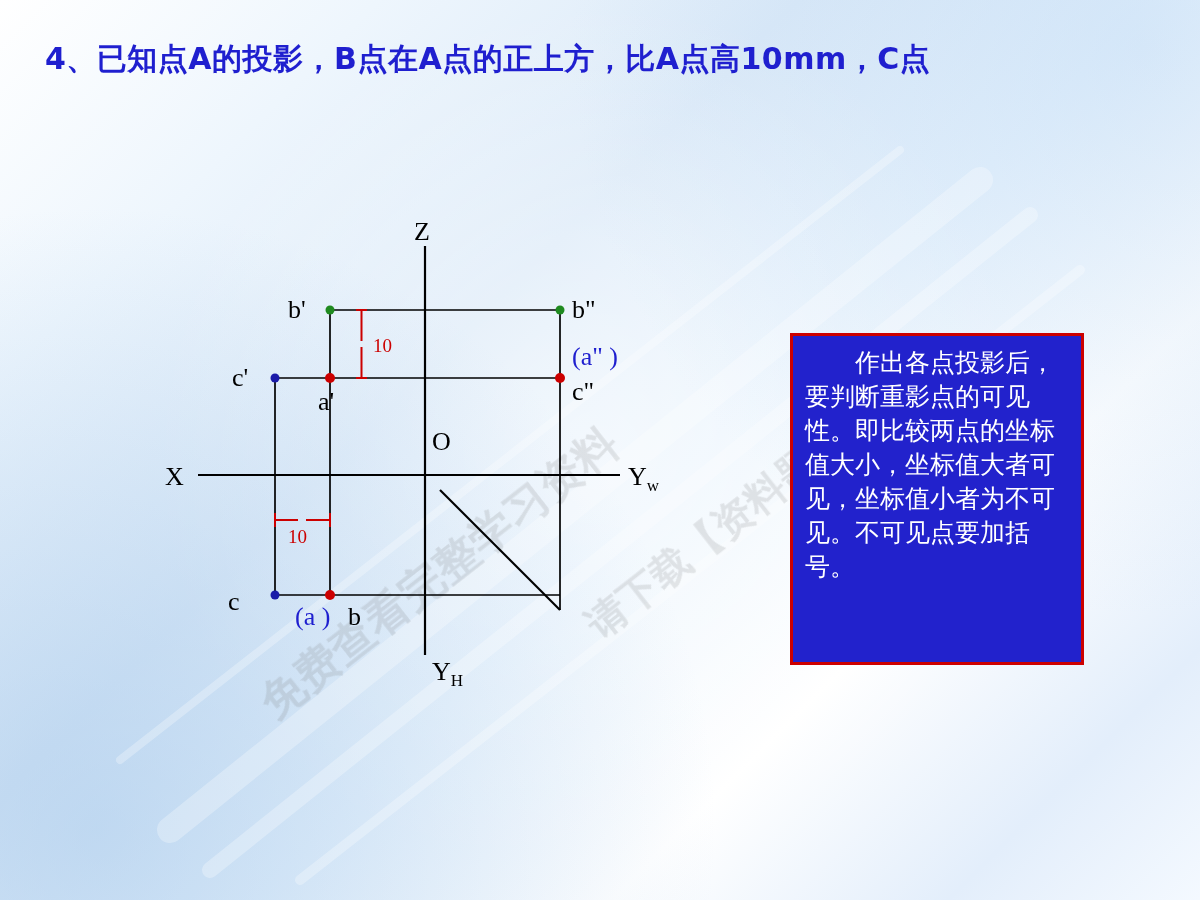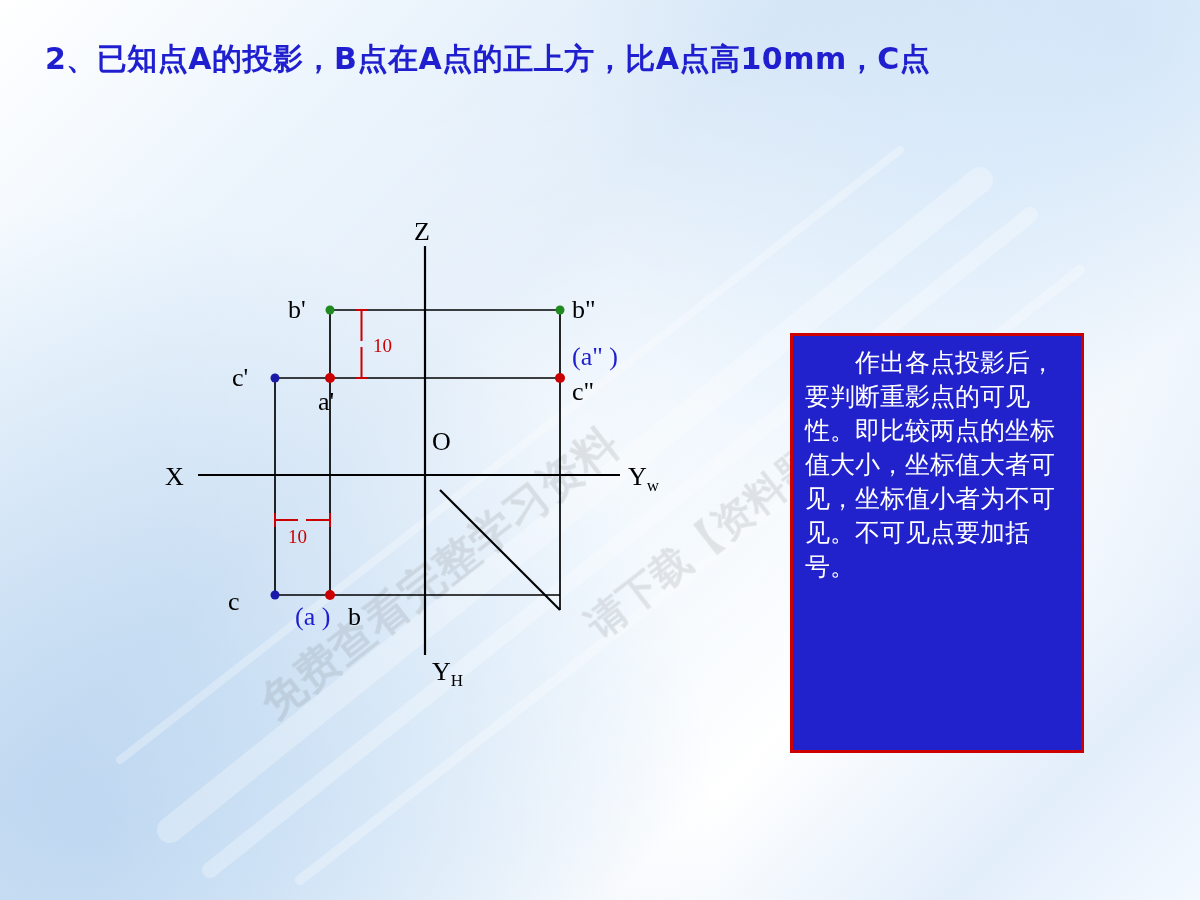--- a/index.html
+++ b/index.html
@@ -59,21 +59,21 @@
   #figure {
     position: absolute;
     left: 120px;
     top: 210px;
   }
   .note {
     position: absolute;
     left: 790px;
     top: 333px;
     width: 294px;
-    height: 420px;
+    height: 332px;
     background: #2222cc;
     border: 3px solid #cc0000;
     box-sizing: border-box;
     color: #ffffff;
     font-family: "DejaVu Sans", sans-serif;
     font-size: 25px;
     line-height: 1.36;
     padding: 10px 12px 0 12px;
     text-indent: 50px;
     letter-spacing: 0px;
@@ -94,21 +94,21 @@
       <path d="M300 880 L1080 270" stroke-width="10"></path>
       <path d="M120 760 L900 150" stroke-width="8"></path>
     </g>
     <g fill="#6f6f6f" opacity="0.55" font-family="DejaVu Sans, sans-serif" font-weight="bold">
       <text transform="translate(275,720) rotate(-38)" font-size="44">免费查看完整学习资料</text>
       <text transform="translate(600,640) rotate(-38)" font-size="40">请下载【资料题】APP</text>
     </g>
   </svg>
 
   <div class="title">
-    <span class="l1">2、已知点A的投影，B点在A点的正上方，比A点高10mm，C点</span>
+    <span class="l1">4、已知点A的投影，B点在A点的正上方，比A点高10mm，C点</span>
   </div>
 
   <svg id="figure" width="620" height="480" viewBox="0 0 620 480">
 
     <g stroke="#000000" stroke-width="2.2" fill="none">
 
       <line x1="305" y1="36" x2="305" y2="265"></line>
 
       <line x1="78" y1="265" x2="305" y2="265"></line>
 

